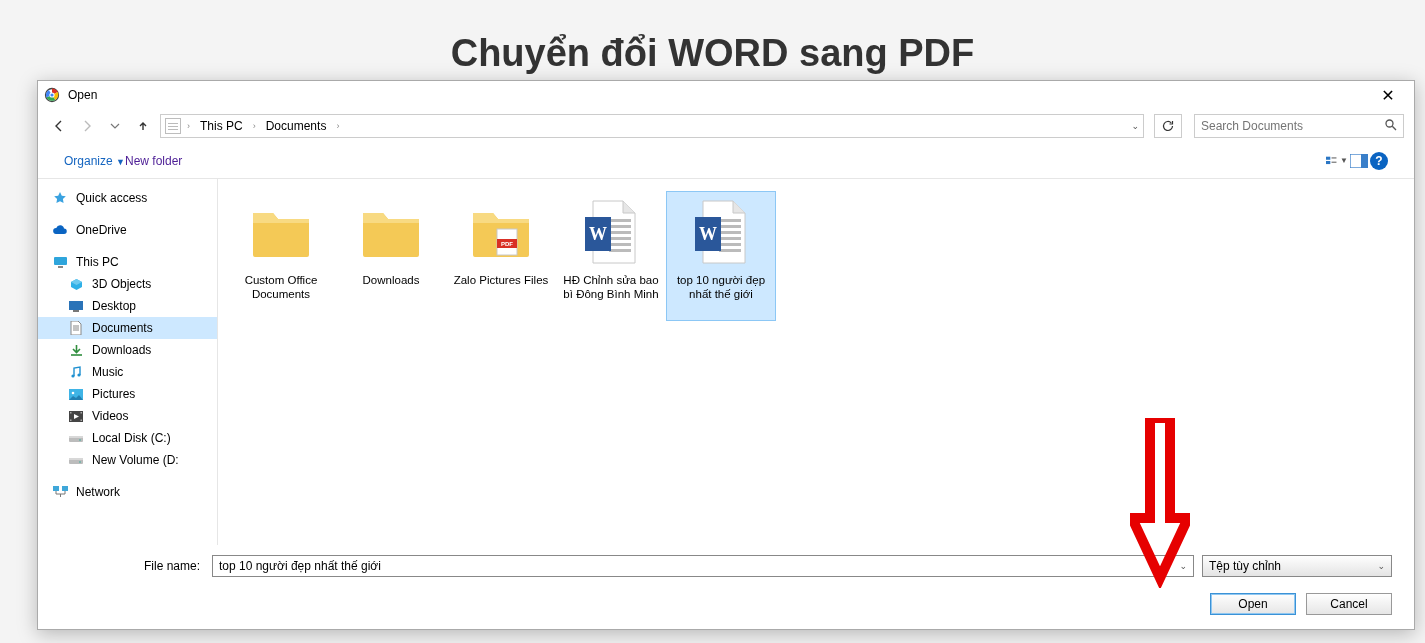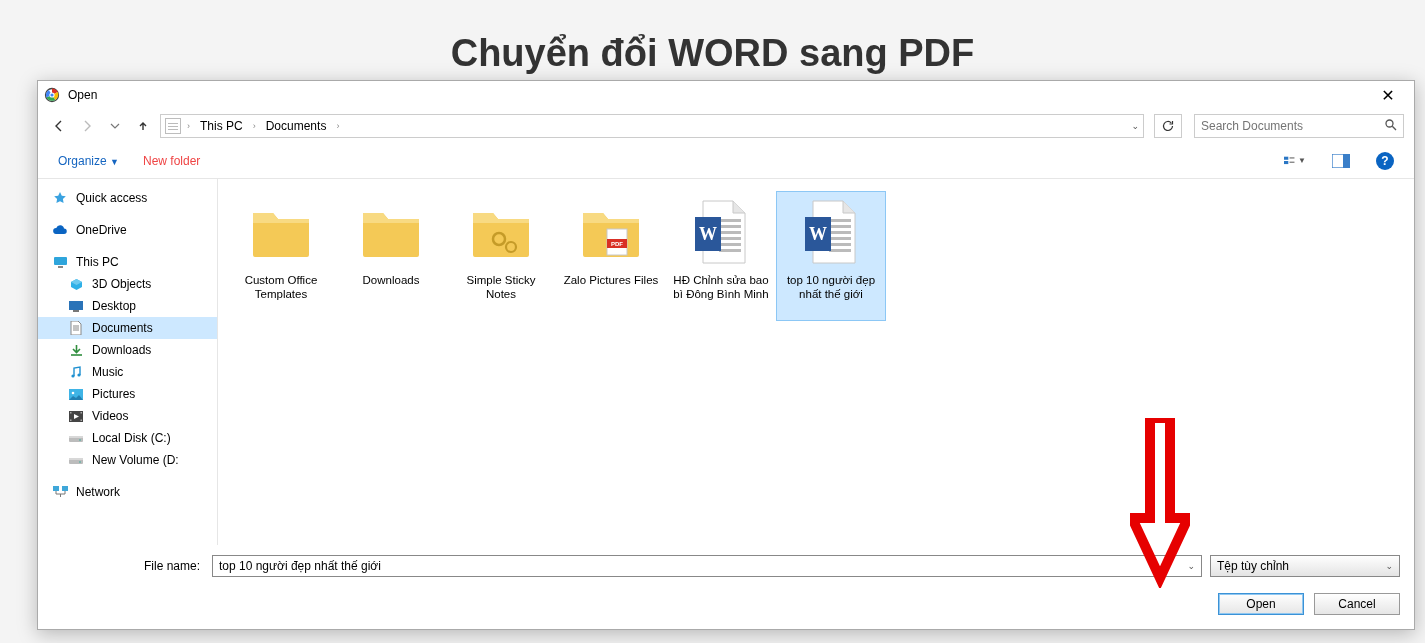--- a/index.html
+++ b/index.html
@@ -23,42 +23,42 @@
   .crumb-icon::after{content:"";position:absolute;left:2px;right:2px;top:4px;height:1px;background:#bbb;box-shadow:0 3px 0 #bbb,0 6px 0 #bbb;}
   .crumb { padding: 0 4px; cursor: pointer; color: #000; }
   .crumb-sep { color: #888; font-size: 9px; padding: 0 4px; }
   .crumb-drop { margin-left: auto; display: flex; align-items: center; gap: 6px; }
   .crumb-drop span { color: #555; font-size: 9px; }
   .refresh { width: 28px; height: 24px; border: 1px solid #ccc; background: #fff; margin-left: 4px; cursor: pointer; display:flex;align-items:center;justify-content:center;}
   .searchbox { width: 210px; height: 24px; border: 1px solid #ccc; margin-left: 6px; display: flex; align-items: center; padding: 4px 6px; }
   .searchbox input { border: none; outline: none; flex: 1; font-size: 12px; color: #777; background: transparent; }
   .searchbox .sicon { color: #555; }
 
-  .toolbar { display: flex; align-items: center; height: 36px; padding: 0 20px; gap: 24px; border-bottom: 1px solid #e6e6e6; background:#fff;}
+  .toolbar { display: flex; align-items: center; height: 36px; padding: 0 26px; border-bottom: 1px solid #e6e6e6; background:#fff;}
   .toolbar .org { color: #1565c0; cursor: pointer; }
-  .toolbar .newf { color: #ef4444; cursor: pointer; }
+  .toolbar .newf { color: #4c1d95; cursor: pointer; }
   .toolbar .spacer { flex: 1; }
   .viewicon { width: 22px; height: 22px; border: none; background: transparent; cursor: pointer; color: #555; display:flex;align-items:center;justify-content:center;}
   .helpicon { width:18px;height:18px;border-radius:50%;background:#0a64c2;color:#fff;display:flex;align-items:center;justify-content:center;font-weight:bold;font-size:12px;cursor:pointer;}
 
   .body { flex: 1; display: flex; min-height: 0; }
   .sidebar { width: 180px; border-right: 1px solid #e6e6e6; padding: 8px 0; overflow-y: auto; }
   .sb-item { display: flex; align-items: center; height: 22px; padding: 0 8px 0 14px; gap: 8px; cursor: pointer; white-space: nowrap; }
   .sb-item.indent { padding-left: 30px; }
   .sb-item.sel { background: #cde8ff; }
   .sb-item .ic { width: 16px; height: 16px; flex-shrink: 0; display:flex;align-items:center;justify-content:center;}
   .sb-gap { height: 10px; }
 
   .filegrid { flex: 1; padding: 12px 8px; display: flex; align-content: flex-start; flex-wrap: wrap; gap: 0; }
   .file { width: 110px; height: 130px; display: flex; flex-direction: column; align-items: center; padding: 6px 4px; cursor: pointer; text-align: center; }
   .file.sel { background: #cde8ff; border:1px solid #8cc7f5; padding:5px 3px; }
   .file .ficon { width: 64px; height: 70px; margin-bottom: 6px; display:flex;align-items:center;justify-content:center;}
   .file .flabel { font-size: 11.5px; color: #000; line-height: 1.25; word-break: break-word; }
 
-  .footer { display: flex; align-items: center; padding: 10px 14px 14px 102px; gap: 8px; flex-wrap:wrap;}
+  .footer { display: flex; align-items: center; padding: 10px 22px 14px 102px; gap: 8px; flex-wrap:wrap;}
   .footer .fnlabel { font-size: 12px; color: #000; width: 60px; text-align: right; margin-right: 4px;}
   .footer .fninput { flex: 1; min-width:300px; border: 1px solid #888; height: 22px; padding: 0 6px; font-size: 12px; display:flex;align-items:center;justify-content:space-between;}
   .footer .fninput input { border:none;outline:none;flex:1;font-size:12px;}
   .footer .typesel { width: 190px; height: 22px; border: 1px solid #888; background: linear-gradient(#fefefe,#e4e4e4); display:flex;align-items:center;padding:0 6px;justify-content:space-between;cursor:pointer;}
   .footer .btnrow { width:100%; display:flex; justify-content:flex-end; gap:10px; padding-top:8px; padding-right:0;}
   .footer .btn { width: 86px; height: 22px; border: 1px solid #999; background: linear-gradient(#fefefe,#e6e6e6); font-size: 12px; cursor: pointer; }
   .footer .btn.primary { border: 1px solid #3b92d6; box-shadow: inset 0 0 0 1px #8fc7f1; }
 
   
   .arrow-annot { position:absolute; pointer-events:none; }
@@ -290,42 +290,31 @@
 
     <div class="filegrid" id="filegrid">
         <div class="file">
           <div class="ficon">
             <svg width="64" height="58" viewBox="0 0 64 58">
     <path d="M4 10h20l5 6h31v36a2 2 0 0 1-2 2H6a2 2 0 0 1-2-2z" fill="#f4c956"></path>
     <path d="M4 10h20l5 6h31v4H4z" fill="#f8da82"></path>
 
   </svg>
           </div>
-    <div class="flabel">Custom Office Templates</div>
+    <div class="flabel">Custom Office Documents</div>
         </div>
         <div class="file">
           <div class="ficon">
             <svg width="64" height="58" viewBox="0 0 64 58">
     <path d="M4 10h20l5 6h31v36a2 2 0 0 1-2 2H6a2 2 0 0 1-2-2z" fill="#f4c956"></path>
     <path d="M4 10h20l5 6h31v4H4z" fill="#f8da82"></path>
 
   </svg>
           </div>
     <div class="flabel">Downloads</div>
-        </div>
-        <div class="file">
-          <div class="ficon">
-            <svg width="64" height="58" viewBox="0 0 64 58">
-    <path d="M4 10h20l5 6h31v36a2 2 0 0 1-2 2H6a2 2 0 0 1-2-2z" fill="#f4c956"></path>
-    <path d="M4 10h20l5 6h31v4H4z" fill="#f8da82"></path>
-    <circle cx="30" cy="36" r="6" fill="none" stroke="#c59b28" stroke-width="2.5"></circle>
-              <circle cx="42" cy="44" r="5" fill="none" stroke="#c59b28" stroke-width="2.2"></circle>
-  </svg>
-          </div>
-    <div class="flabel">Simple Sticky Notes</div>
         </div>
         <div class="file">
           <div class="ficon">
             <svg width="64" height="58" viewBox="0 0 64 58">
     <path d="M4 10h20l5 6h31v36a2 2 0 0 1-2 2H6a2 2 0 0 1-2-2z" fill="#f4c956"></path>
     <path d="M4 10h20l5 6h31v4H4z" fill="#f8da82"></path>
     <rect x="28" y="26" width="20" height="26" fill="#fff" stroke="#c8c8c8"></rect>
               <rect x="28" y="36" width="20" height="9" fill="#d93025"></rect>
               <text x="38" y="43" text-anchor="middle" fill="#fff" font-size="6" font-weight="bold">PDF</text>
   </svg>

